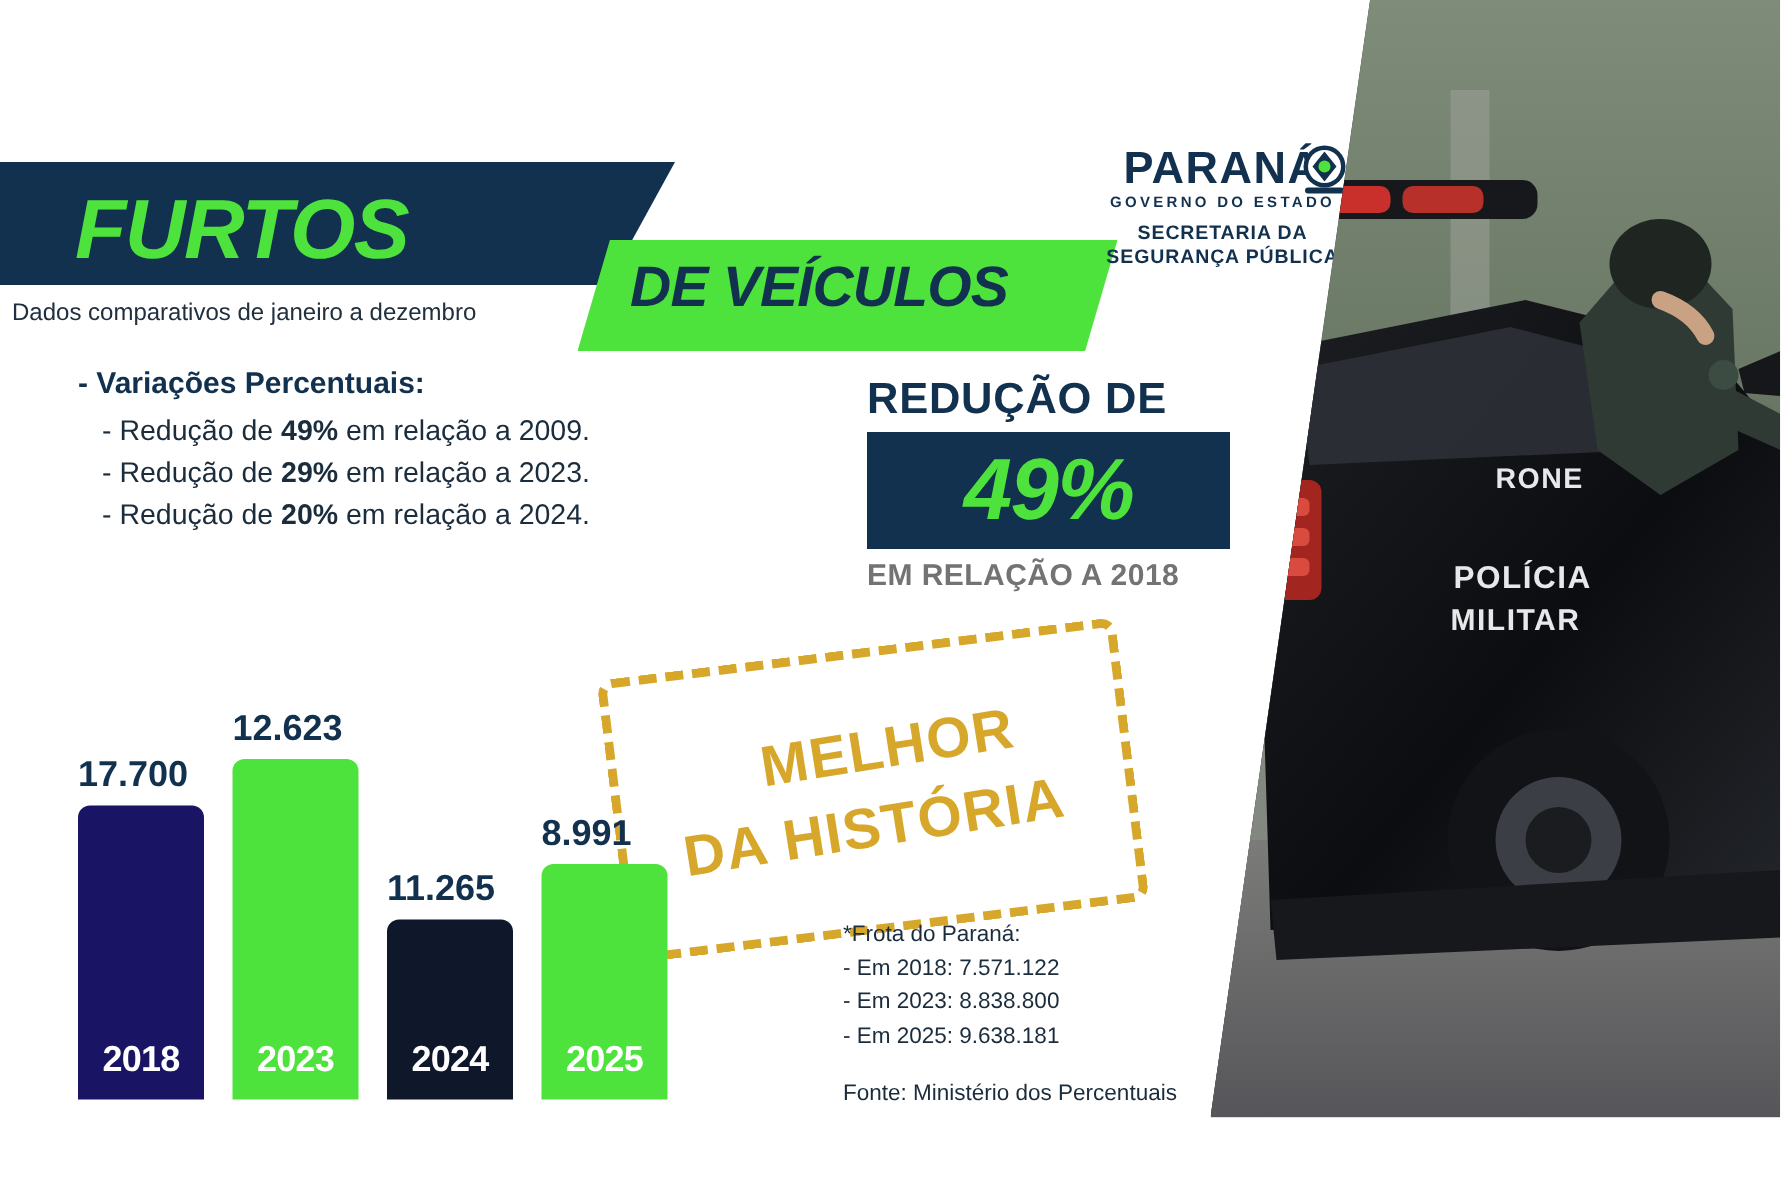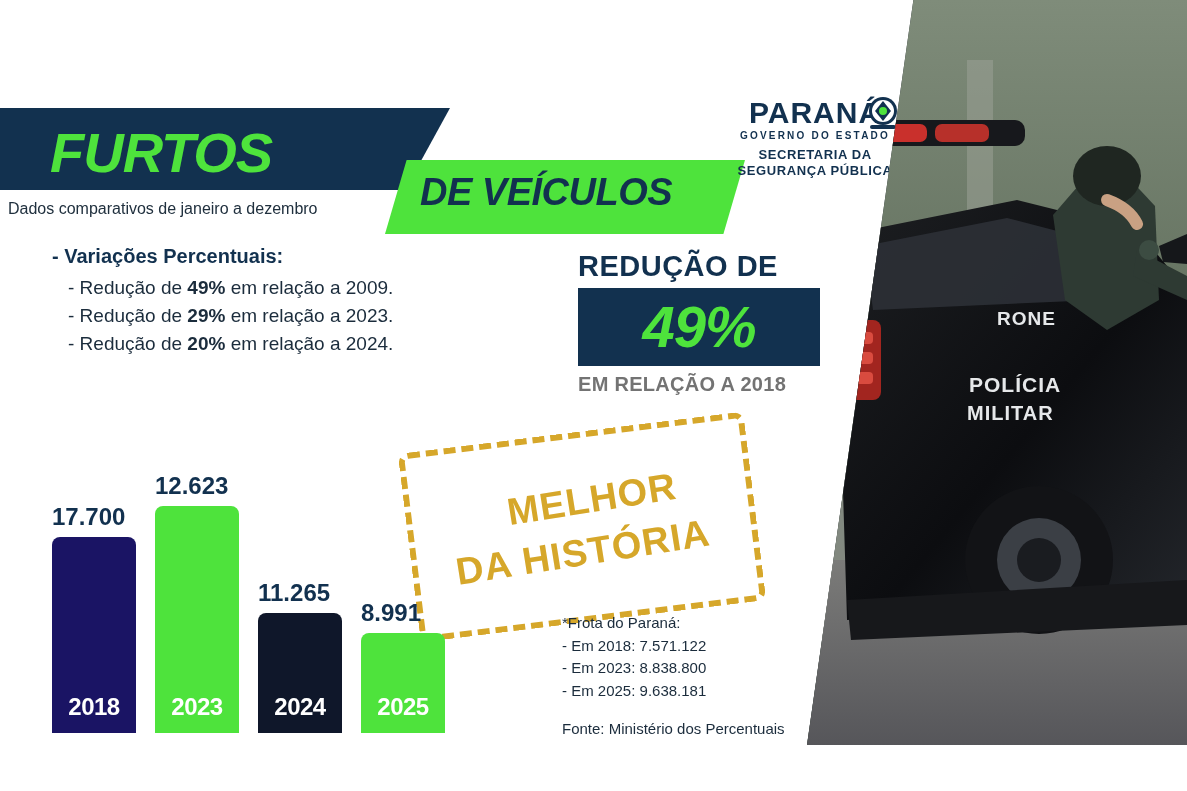--- a/index.html
+++ b/index.html
@@ -307,21 +307,21 @@
       </div>
     </div>
     <div class="bar-group" style="left:206px;">
       <div class="bar-value">11.265</div>
       <div class="bar" id="bar2" style="height: 120px; background: #0f172a;">
         <span class="bar-label">2024</span>
       </div>
     </div>
     <div class="bar-group" style="left:309px;">
       <div class="bar-value">8.991</div>
-      <div class="bar" id="bar3" style="height: 100px; background: rgb(78, 227, 60);">
+      <div class="bar" id="bar3" style="height: 157px; background: rgb(78, 227, 60);">
         <span class="bar-label">2025</span>
       </div>
     </div>
   </div>
 
   <div class="footnotes">
     <div>*Frota do Paraná:</div>
     <div>- Em 2018: 7.571.122</div>
     <div>- Em 2023: 8.838.800</div>
     <div>- Em 2025: 9.638.181</div>

